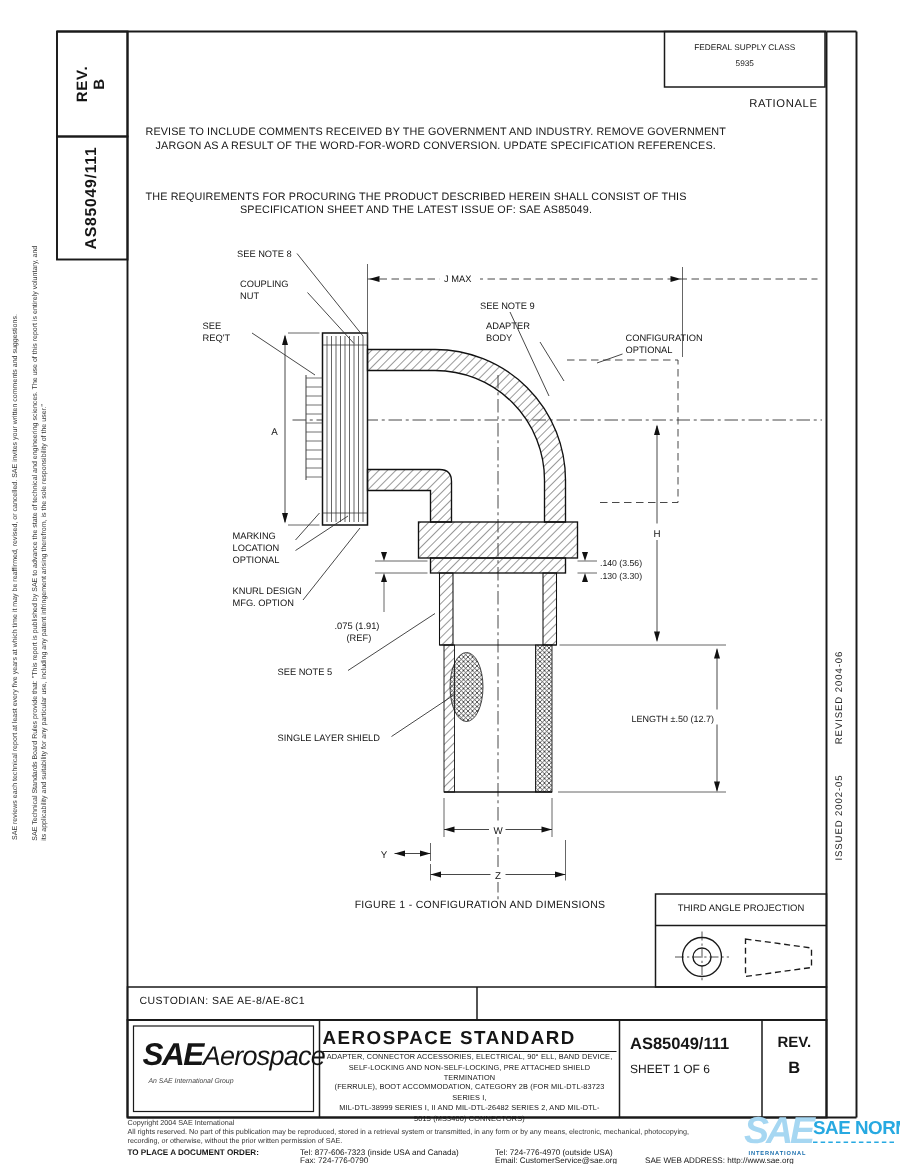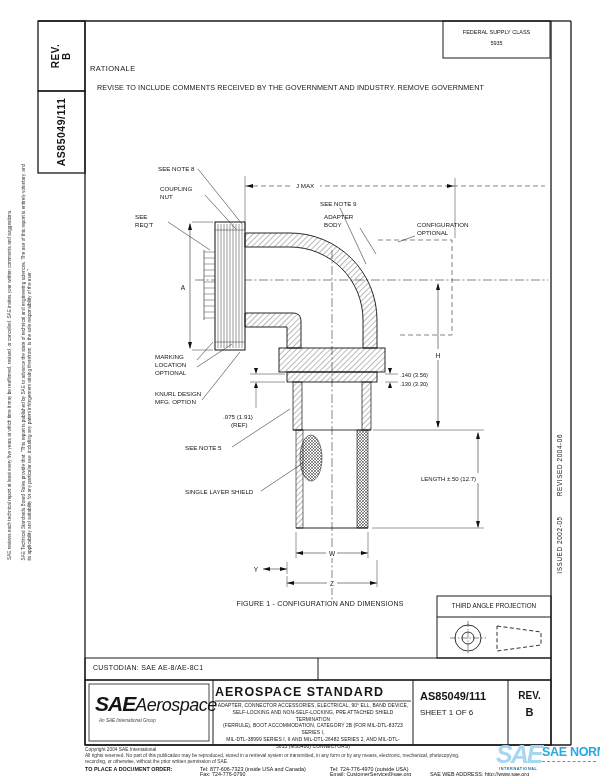--- a/index.html
+++ b/index.html
@@ -194,23 +194,28 @@
 
   <div class="abs rot sidebox" style="left:27px;top:44px;width:70px;height:24px;font-size:10px;line-height:11px;">
     <div>REV.</div>
     <div>B</div>
   </div>
   <div class="abs rot sidebox" style="left:22px;top:125px;width:80px;height:14px;font-size:10.5px;line-height:13px;">AS85049/111</div>
 
   <div class="abs" style="left:443px;top:29px;width:107px;text-align:center;font-size:5.5px;line-height:6px;">FEDERAL SUPPLY CLASS</div>
   <div class="abs" style="left:443px;top:40px;width:107px;text-align:center;font-size:5.5px;line-height:6px;">5935</div>
 
-  <div class="abs" style="left:90px;top:64px;width:455px;text-align:left;font-size:7.5px;letter-spacing:.4px;">RATIONALE</div>
+  <div class="abs" style="left:90px;top:64px;width:455px;text-align:right;font-size:7.5px;letter-spacing:.4px;">RATIONALE</div>
   <div class="abs body-txt" style="left:97px;top:83px;">
     <div>REVISE TO INCLUDE COMMENTS RECEIVED BY THE GOVERNMENT AND INDUSTRY. REMOVE GOVERNMENT</div>
+    <div>JARGON AS A RESULT OF THE WORD-FOR-WORD CONVERSION. UPDATE SPECIFICATION REFERENCES.</div>
+  </div>
+  <div class="abs body-txt" style="left:97px;top:126px;">
+    <div>THE REQUIREMENTS FOR PROCURING THE PRODUCT DESCRIBED HEREIN SHALL CONSIST OF THIS</div>
+    <div>SPECIFICATION SHEET AND THE LATEST ISSUE OF: SAE AS85049.</div>
   </div>
 
   <div class="abs" style="left:195px;top:600px;width:250px;text-align:center;font-size:7px;letter-spacing:.2px;">FIGURE 1 - CONFIGURATION AND DIMENSIONS</div>
 
   <div class="abs" style="left:437px;top:602px;width:114px;text-align:center;font-size:6.3px;">THIRD ANGLE PROJECTION</div>
 
   <div class="abs" style="left:93px;top:664px;font-size:7px;letter-spacing:.3px;">CUSTODIAN: SAE AE-8/AE-8C1</div>
 
   <div class="abs" style="left:89px;top:684px;width:144px;height:57px;">
     <div style="position:absolute;left:6px;top:8px;white-space:nowrap;">

